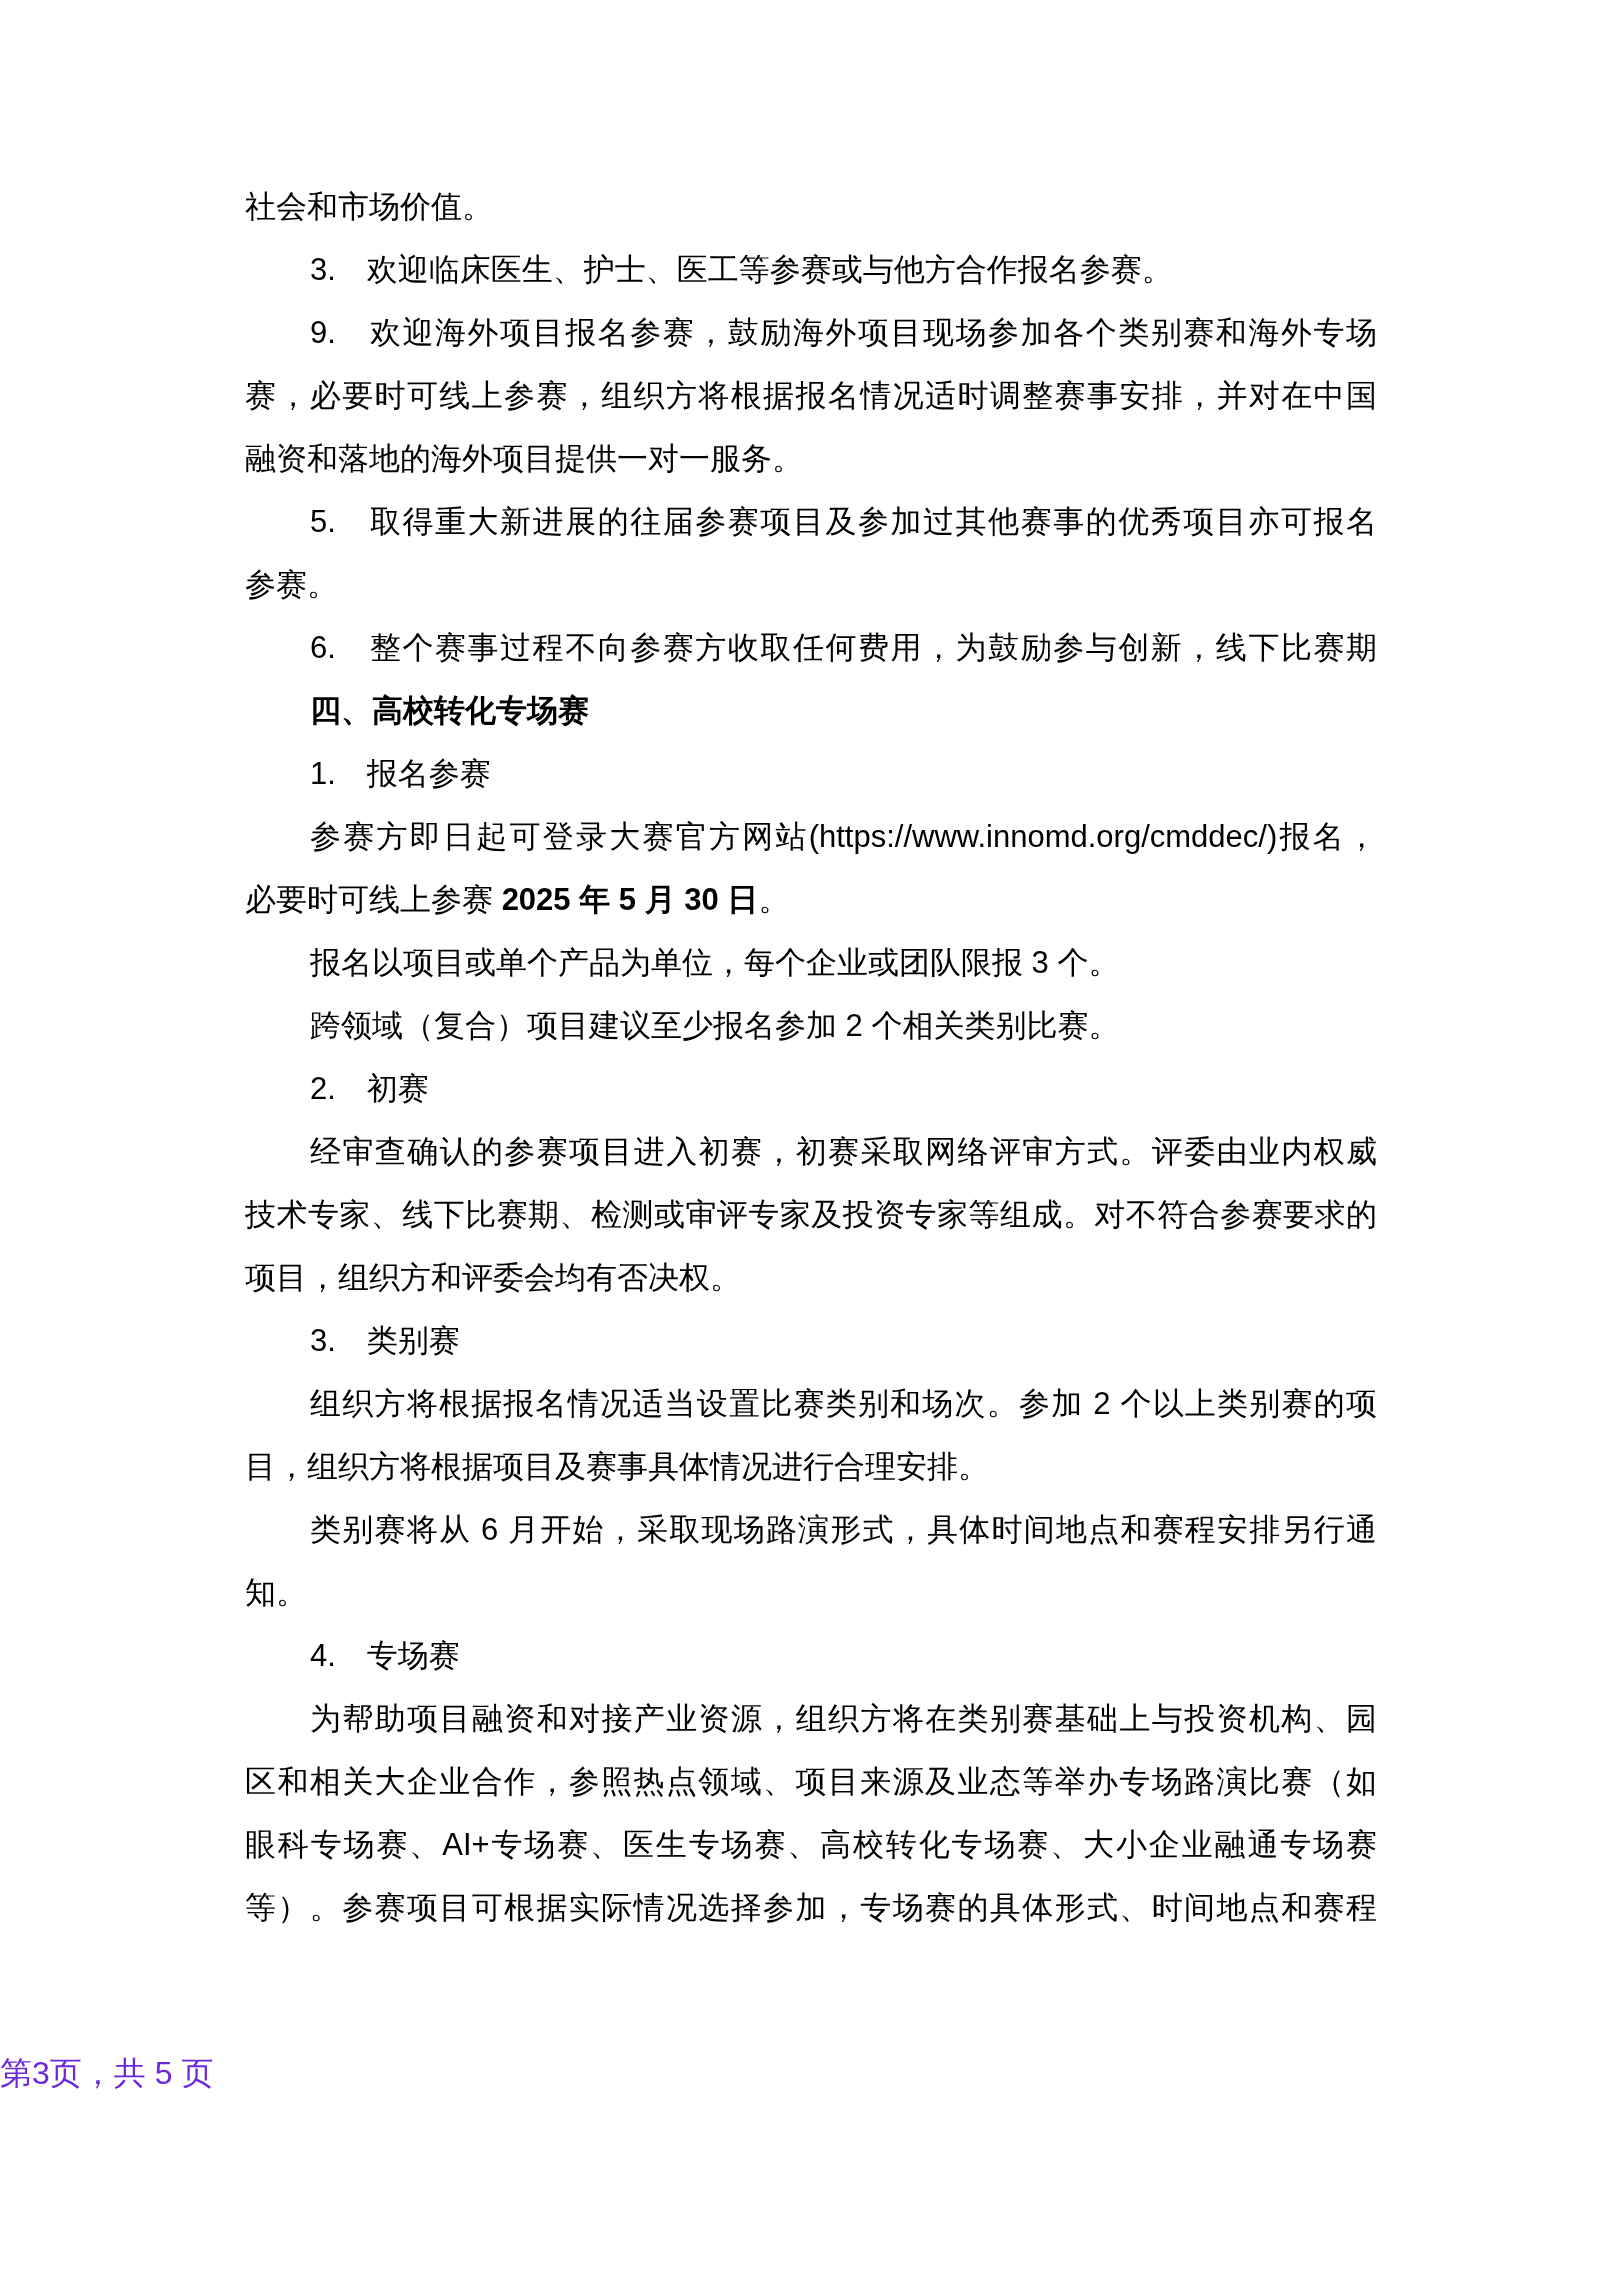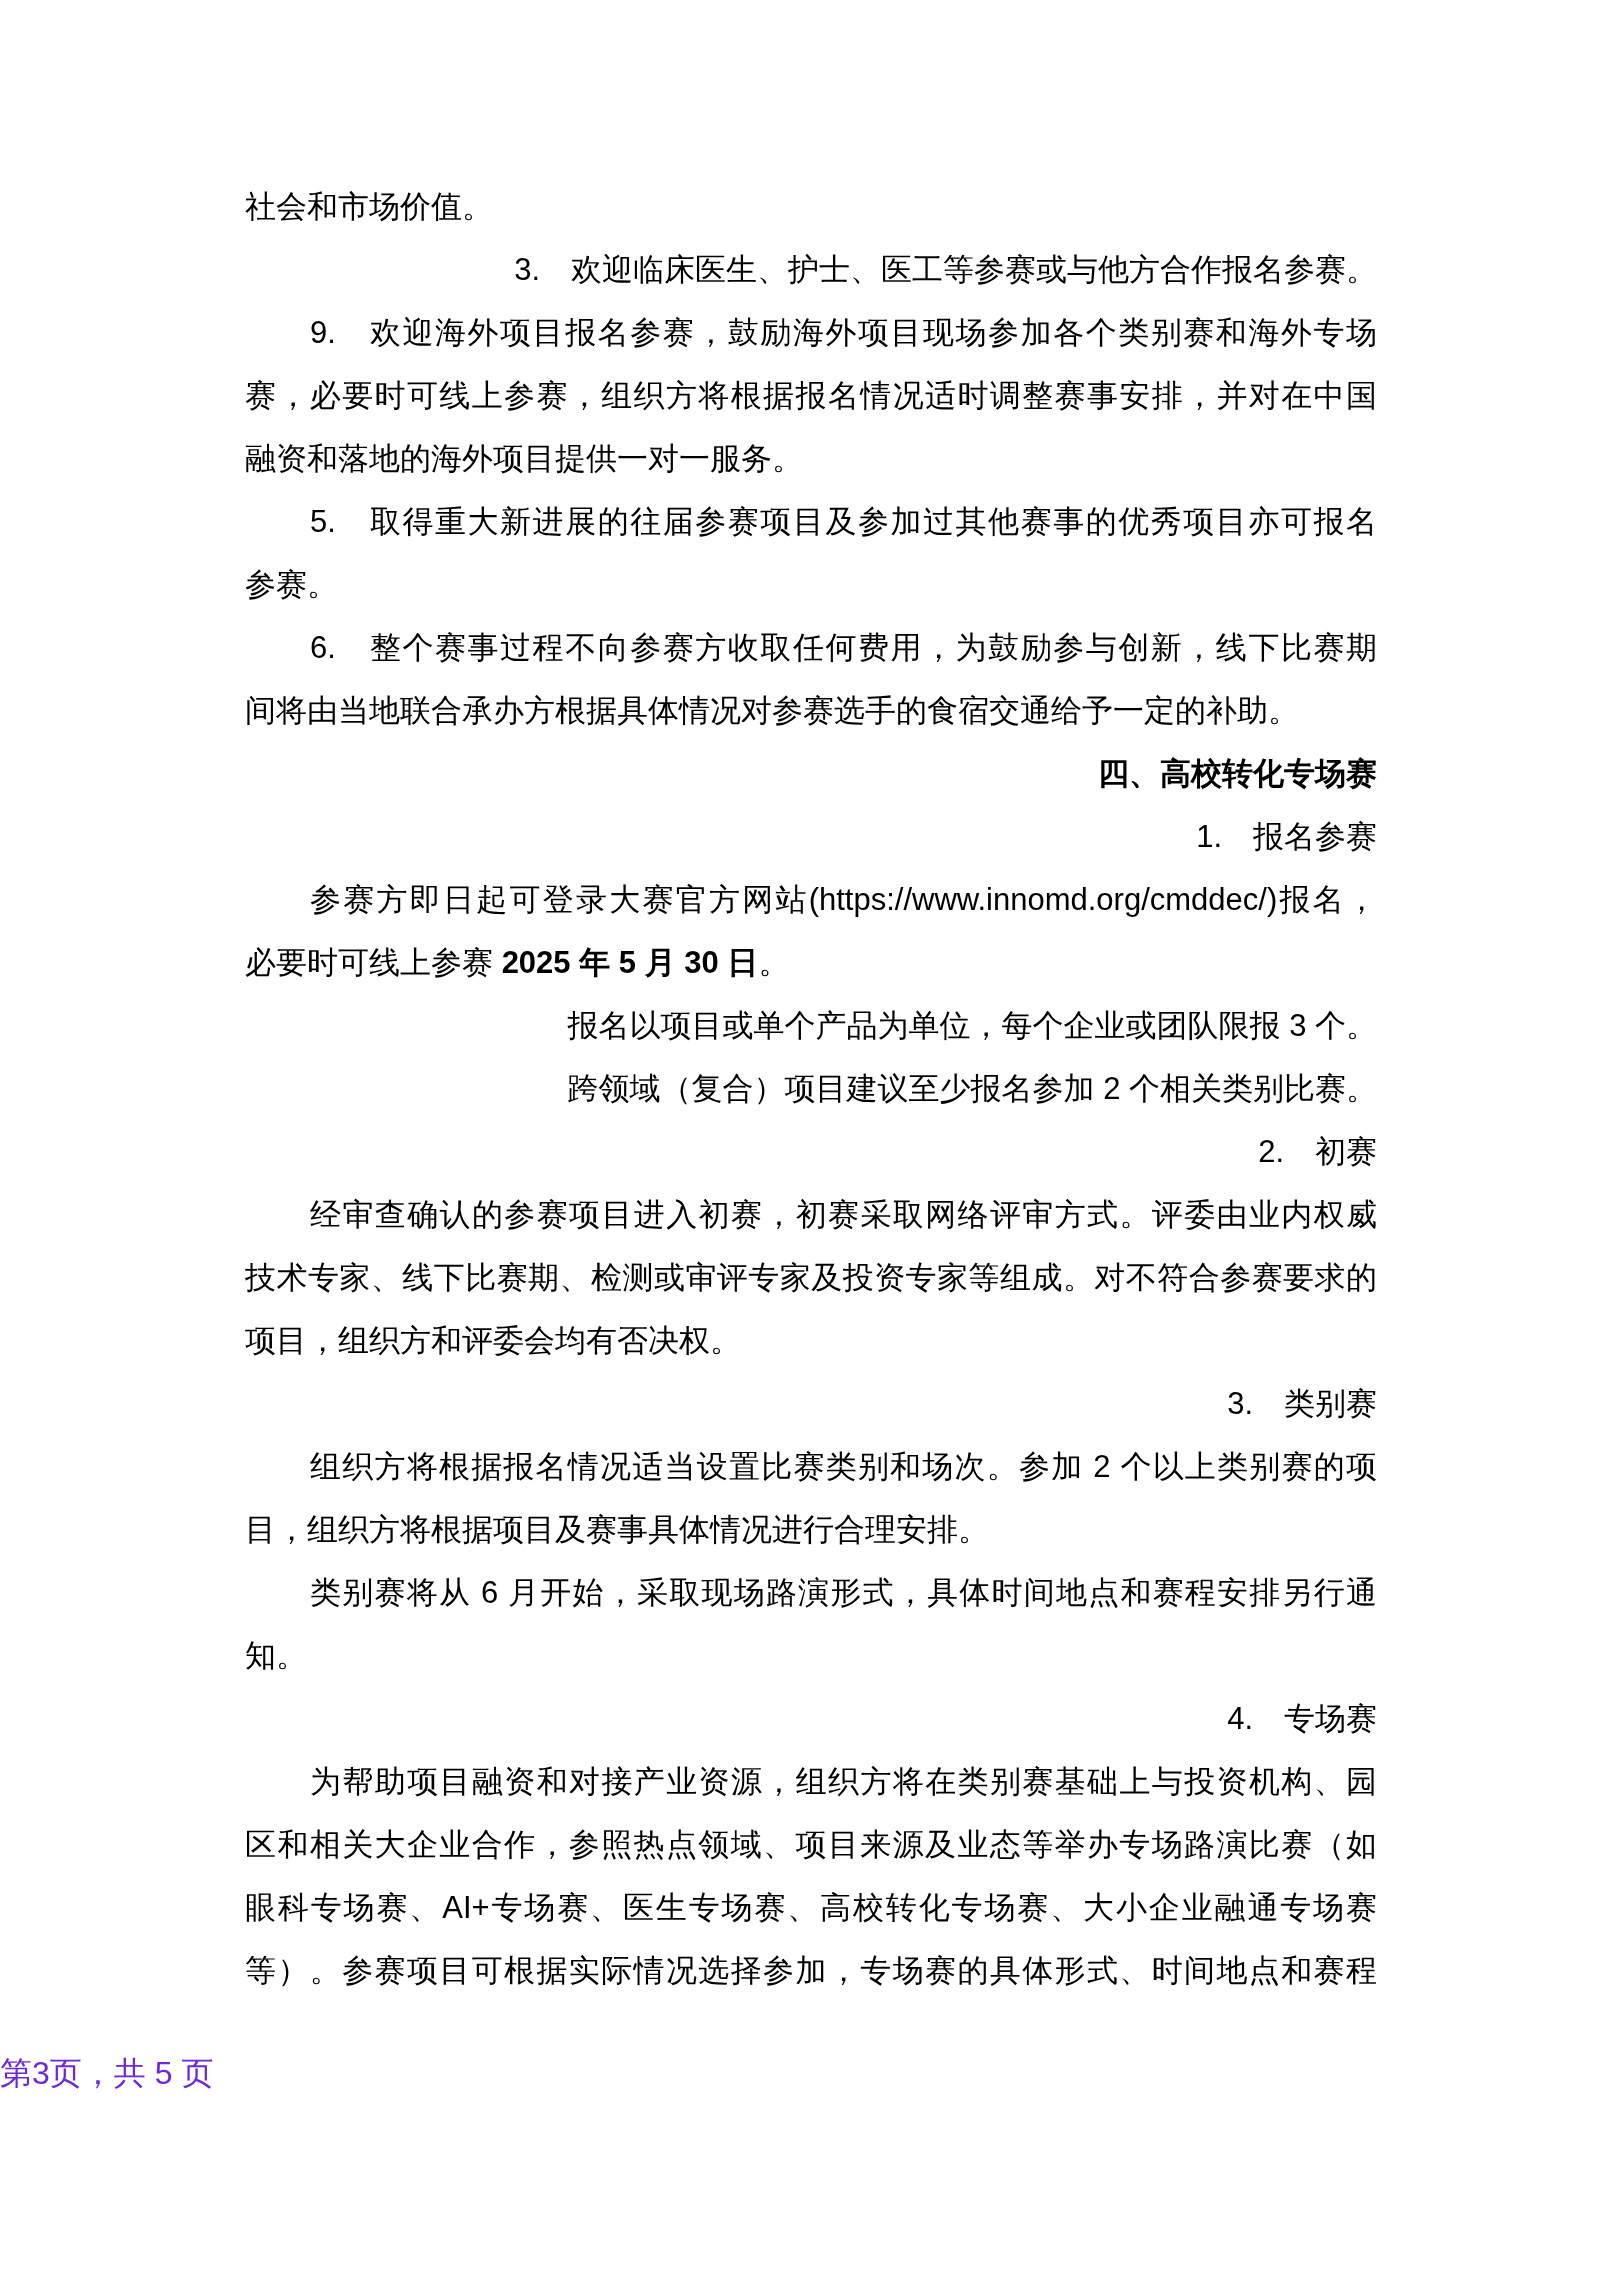--- a/index.html
+++ b/index.html
@@ -25,21 +25,20 @@
   }
   .line {
     height: 63px;
     line-height: 63px;
     font-size: 31px;
     text-align: left;
     overflow: hidden;
   }
   .line.indent {
     padding-left: 65px;
-    text-align: right;
   }
   .line.justify {
     text-align: justify;
     text-align-last: justify;
   }
   .line .b {
     font-weight: bold;
   }
   .footer {
     position: absolute;
@@ -59,21 +58,20 @@
 <div class="page">
   <div class="doc-body" id="doc-body">
       <div class="line"><span class="">社会和市场价值。</span></div>
       <div class="line indent"><span class="">3.　欢迎临床医生、护士、医工等参赛或与他方合作报名参赛。</span></div>
       <div class="line indent justify"><span class="">9.　欢迎海外项目报名参赛，鼓励海外项目现场参加各个类别赛和海外专场</span></div>
       <div class="line justify"><span class="">赛，必要时可线上参赛，组织方将根据报名情况适时调整赛事安排，并对在中国</span></div>
       <div class="line"><span class="">融资和落地的海外项目提供一对一服务。</span></div>
       <div class="line indent justify"><span class="">5.　取得重大新进展的往届参赛项目及参加过其他赛事的优秀项目亦可报名</span></div>
       <div class="line"><span class="">参赛。</span></div>
       <div class="line indent justify"><span class="">6.　整个赛事过程不向参赛方收取任何费用，为鼓励参与创新，线下比赛期</span></div>
-      <div class="line"><span class="">间将由当地联合承办方根据具体情况对参赛选手的食宿交通给予一定的补助。</span></div>
       <div class="line indent"><span class="b">四、高校转化专场赛</span></div>
       <div class="line indent"><span class="">1.　报名参赛</span></div>
       <div class="line indent justify"><span class="">参赛方即日起可登录大赛官方网站(https://www.innomd.org/cmddec/)报名，</span></div>
       <div class="line"><span class="">必要时可线上参赛 </span><span class="b">2025 年 5 月 30 日</span><span class="">。</span></div>
       <div class="line indent"><span class="">报名以项目或单个产品为单位，每个企业或团队限报 3 个。</span></div>
       <div class="line indent"><span class="">跨领域（复合）项目建议至少报名参加 2 个相关类别比赛。</span></div>
       <div class="line indent"><span class="">2.　初赛</span></div>
       <div class="line indent justify"><span class="">经审查确认的参赛项目进入初赛，初赛采取网络评审方式。评委由业内权威</span></div>
       <div class="line justify"><span class="">技术专家、线下比赛期、检测或审评专家及投资专家等组成。对不符合参赛要求的</span></div>
       <div class="line"><span class="">项目，组织方和评委会均有否决权。</span></div>

